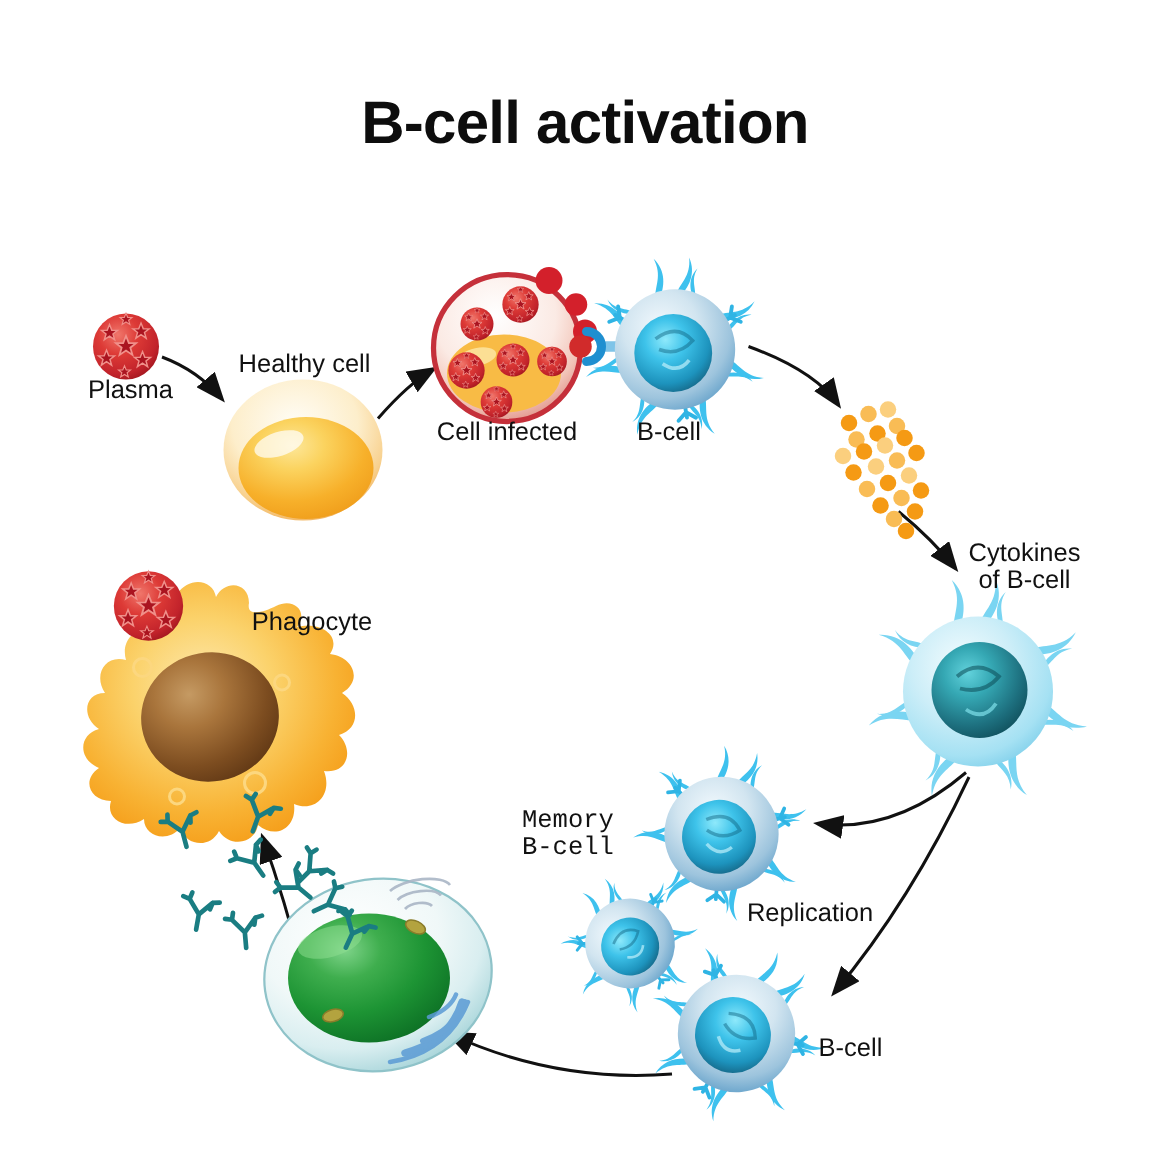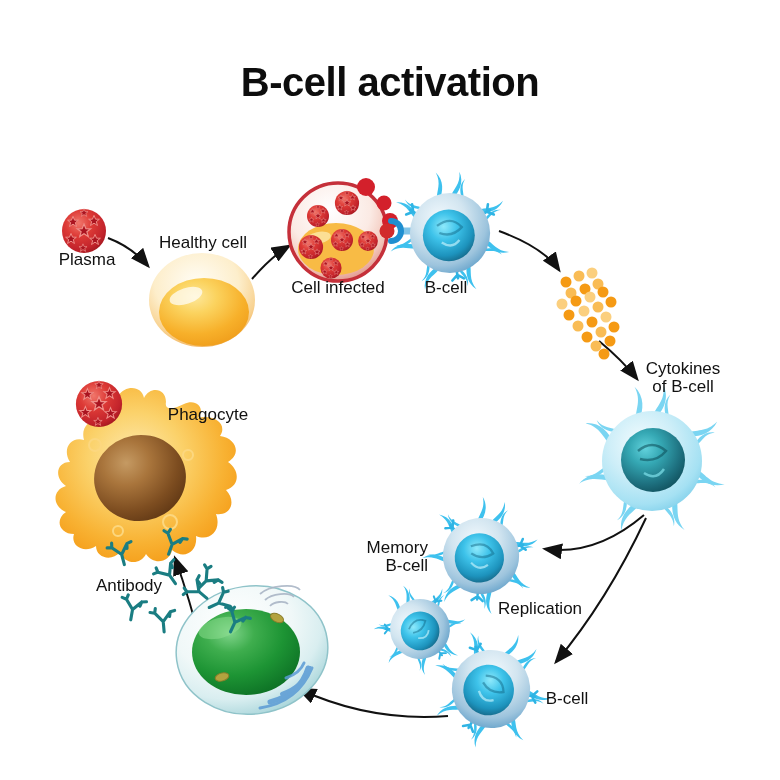--- a/index.html
+++ b/index.html
@@ -3,21 +3,21 @@
 <meta charset="utf-8">
 <style>
   html,body{margin:0;padding:0;background:#fff;}
   .canvas{position:relative;width:780px;height:780px;background:#ffffff;
           font-family:"Liberation Sans",sans-serif;overflow:hidden;}
   .diagram-svg{position:absolute;left:0;top:0;}
   .title{position:absolute;left:0;top:60px;width:780px;text-align:center;
          font-size:40px;font-weight:700;color:#0d0d0d;letter-spacing:-0.5px;}
   .lbl{position:absolute;font-size:17px;color:#111;line-height:18px;}
   .lbl.center{text-align:center;}
-  .lbl.right{text-align:right;}
+  .lbl.right{text-align:left;font-family:Liberation Mono, monospace;}
 </style>
 </head>
 <body>
 
 <div class="canvas">
 
 <svg class="diagram-svg" width="780" height="780" viewBox="0 0 780 780">
   <defs>
     <marker id="ah" viewBox="0 0 10 8" refX="8.5" refY="4" markerWidth="10" markerHeight="8" orient="auto-start-reverse">
       <path d="M0,0 L10,4 L0,8 Z" fill="#111"></path>
@@ -301,16 +301,15 @@
   <div class="lbl right" style="left:348px;top:539px;width:80px">
     <div>Memory</div>
     <div>B-cell</div>
   </div>
 
   <div class="lbl center" style="left:470px;top:600px;width:140px">Replication</div>
 
   <div class="lbl center" style="left:507px;top:690px;width:120px">B-cell</div>
 
 
-  <div class="lbl center" style="left:59px;top:577px;width:140px">Antibody</div>
 
   <div class="lbl center" style="left:138px;top:406px;width:140px">Phagocyte</div>
 </div>
 
 </body></html>

